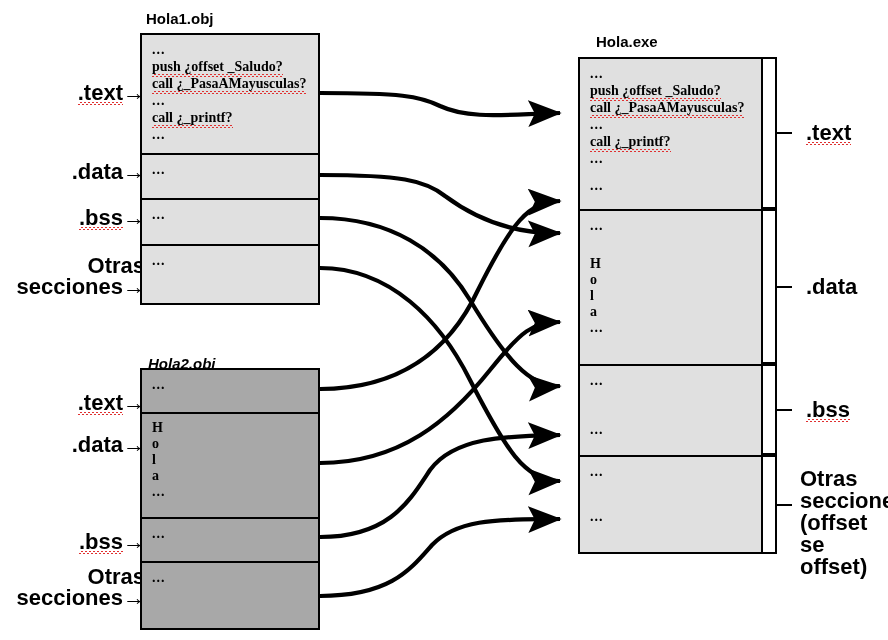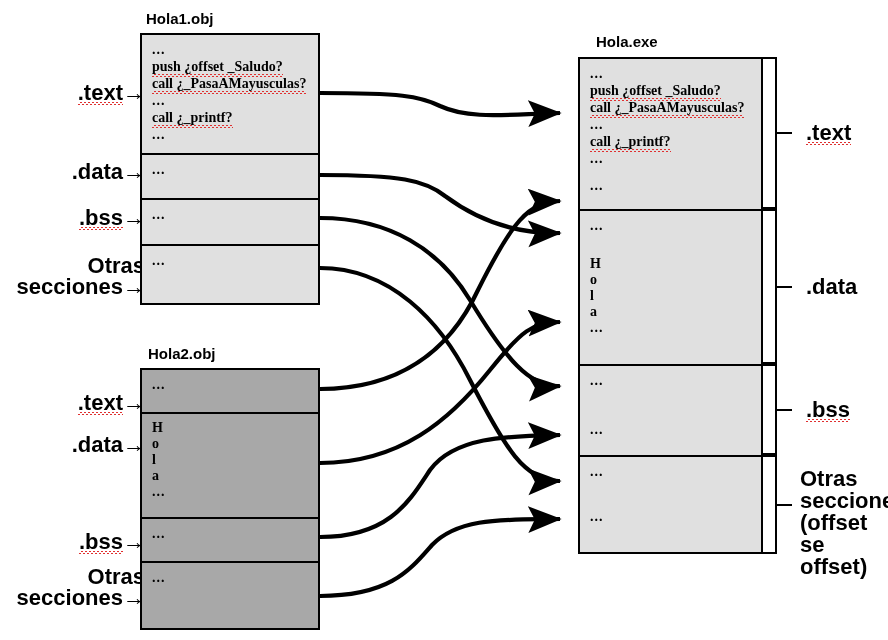--- a/index.html
+++ b/index.html
@@ -176,21 +176,21 @@
           <span class="line dots">...</span>
         </div>
     </div>
     <div class="seg" style="height:57px;">
       <div class="code">
           <span class="line dots">...</span>
         </div>
     </div>
   </div>
 
-  <div class="box-title abs" style="left:148px; top:345px;">Hola2.obj</div>
+  <div class="box-title abs" style="left:148px; top:355px;font-style:italic;">Hola2.obj</div>
 
   <div class="module dark" style="left:140px; top:368px; width:180px; height:262px;">
     <div class="seg" style="height:44px;">
       <div class="code">
           <span class="line dots">...</span>
         </div>
     </div>
     <div class="seg" style="height:105px;">
       <div class="vword" style="padding-top:6px;">
         <span>H</span>

